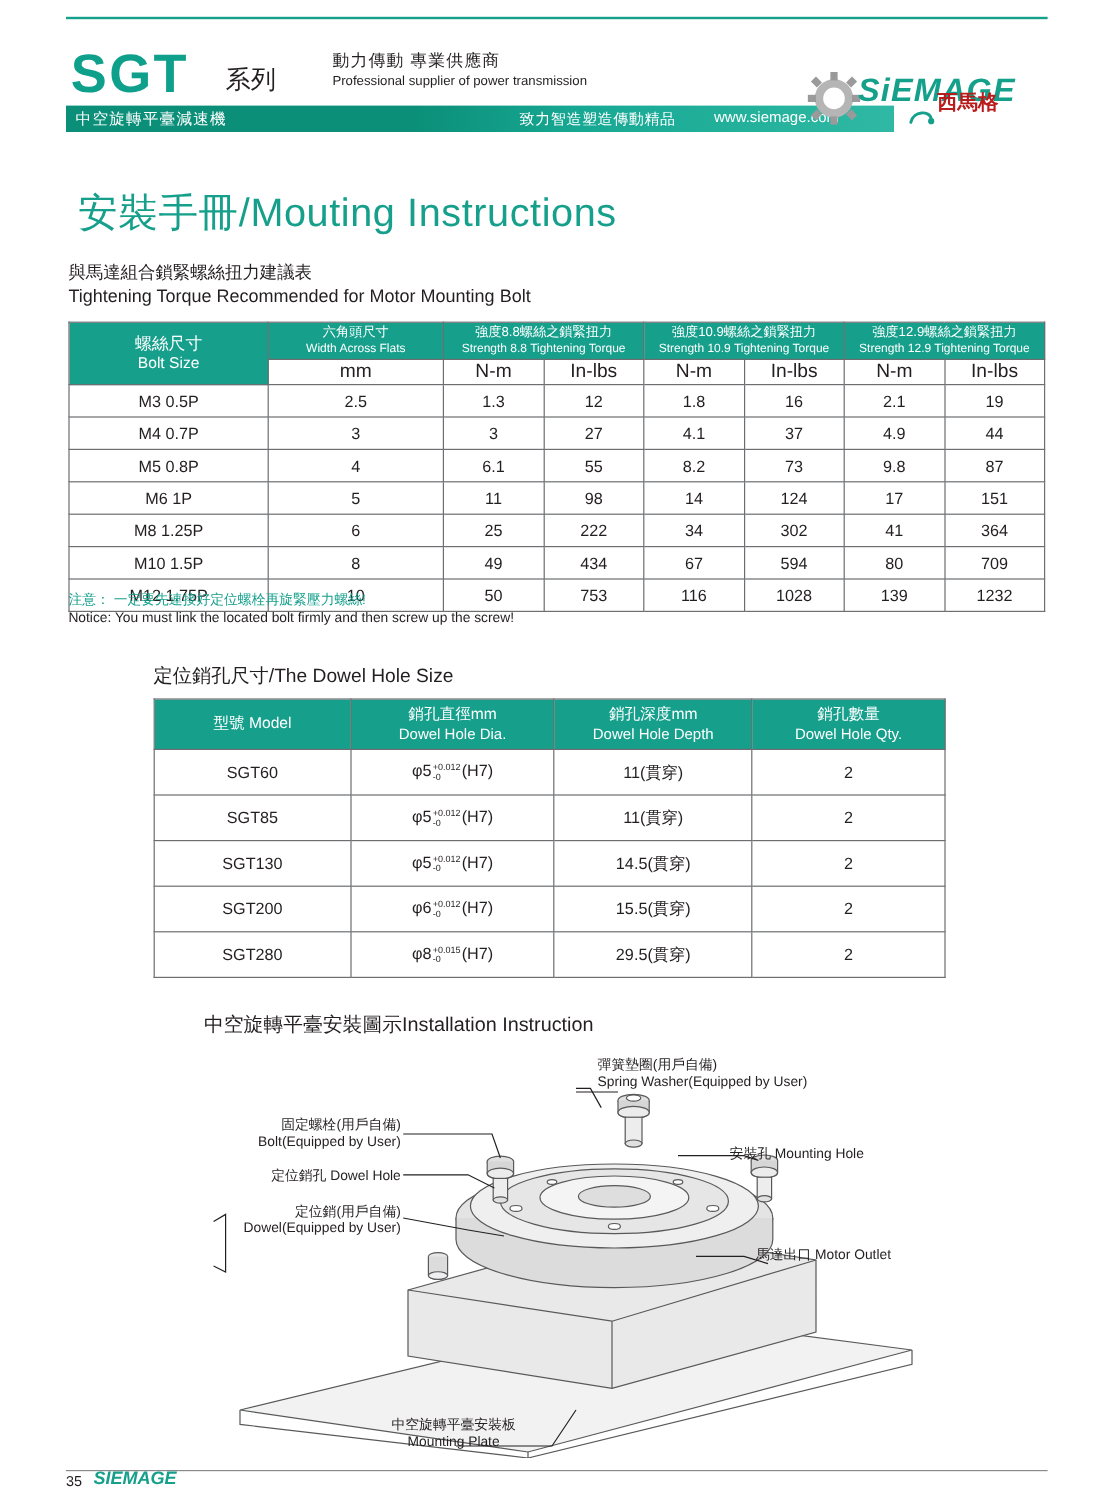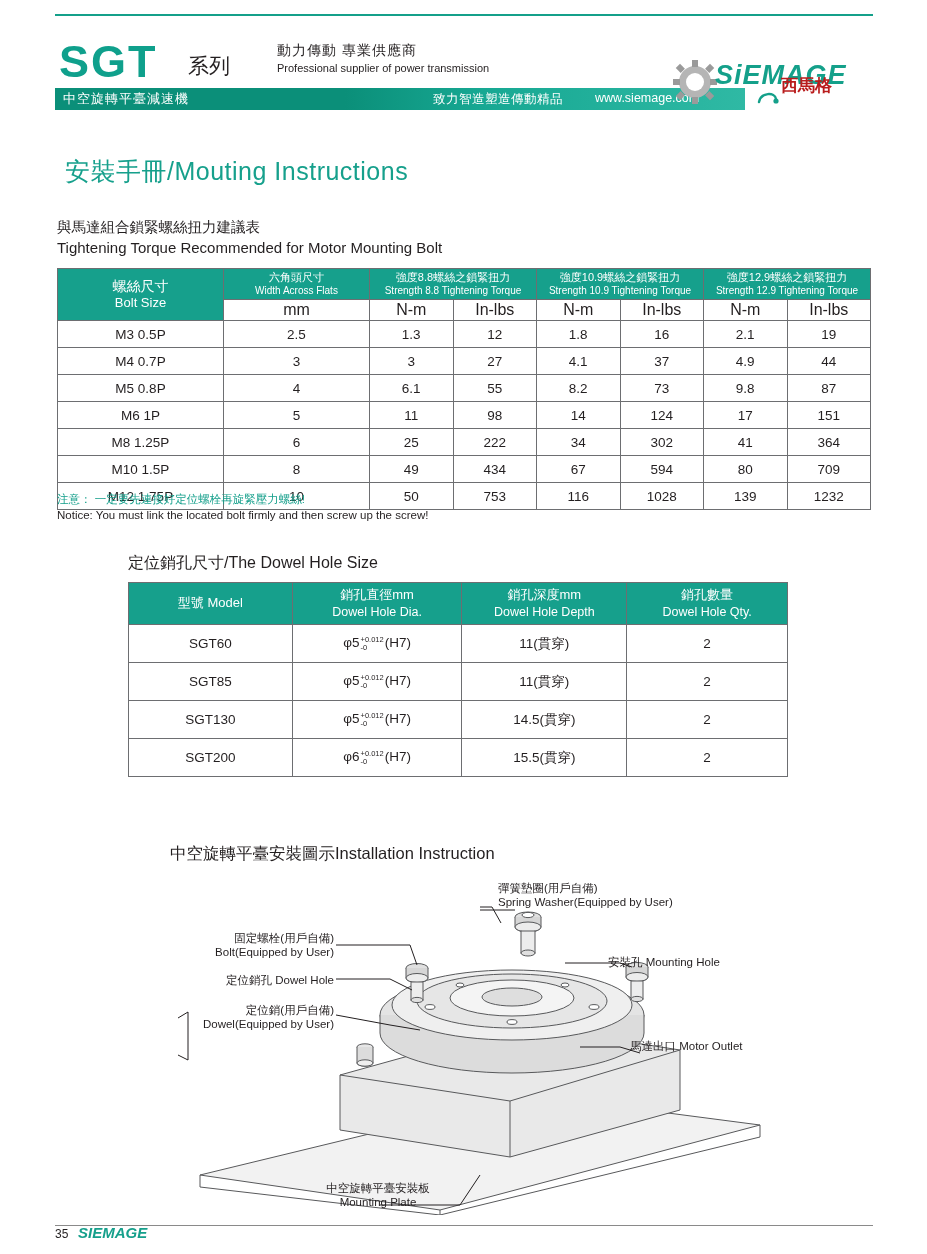--- a/index.html
+++ b/index.html
@@ -32,21 +32,21 @@
   .bar-url{position:absolute;left:540px;top:55px;font-size:12.5px;color:#ffffff;}
   .brand{position:absolute;right:0px;top:18px;width:200px;height:64px;}
   .brand .gear{position:absolute;left:0px;top:6px;width:44px;height:44px;}
   .brand .siemage{position:absolute;left:42px;top:6px;font-size:27px;font-weight:bold;color:#14a08a;letter-spacing:1px;font-style:italic;}
   .brand .cn{position:absolute;left:108px;top:20px;font-size:17px;color:#b91c1c;font-weight:bold;}
   .brand .swirl{position:absolute;left:84px;top:34px;width:22px;height:20px;}
 
   
   .doc-title{
     position:absolute;left:65px;top:155px;
-    font-size:25px;color:#16a08c;letter-spacing:0.5px;
+    font-size:33px;color:#16a08c;letter-spacing:0.5px;
   }
 
   
   .sec1-cn{position:absolute;left:57px;top:218px;font-size:14.5px;color:#231f20;}
   .sec1-en{position:absolute;left:57px;top:239px;font-size:15px;color:#231f20;}
 
   table{border-collapse:collapse;}
 
   .t1{position:absolute;left:57px;top:268px;width:814px;}
   .t1 th,.t1 td{border:1px solid #6d6e71;text-align:center;vertical-align:middle;}
@@ -307,20 +307,26 @@
         <td><span>φ5</span><span class="tol"><span>+0.012</span><br><span>-0</span></span><span>(H7)</span></td>
         <td>14.5(貫穿)</td>
         <td>2</td>
       </tr>
       <tr>
         <td>SGT200</td>
         <td><span>φ6</span><span class="tol"><span>+0.012</span><br><span>-0</span></span><span>(H7)</span></td>
         <td>15.5(貫穿)</td>
         <td>2</td>
       </tr>
+      <tr>
+        <td>SGT280</td>
+        <td><span>φ8</span><span class="tol"><span>+0.015</span><br><span>-0</span></span><span>(H7)</span></td>
+        <td>29.5(貫穿)</td>
+        <td>2</td>
+      </tr>
     </tbody>
   </table>
 
   <div class="sec3-title">中空旋轉平臺安裝圖示Installation Instruction</div>
 
   <div class="fig">
     <svg width="810" height="340" viewBox="0 0 810 340">
       <g stroke="#58595b" fill="none" stroke-width="1">
 
         <polygon points="140,300 470,220 700,250 380,335" fill="#f2f2f2" stroke="#58595b"></polygon>

